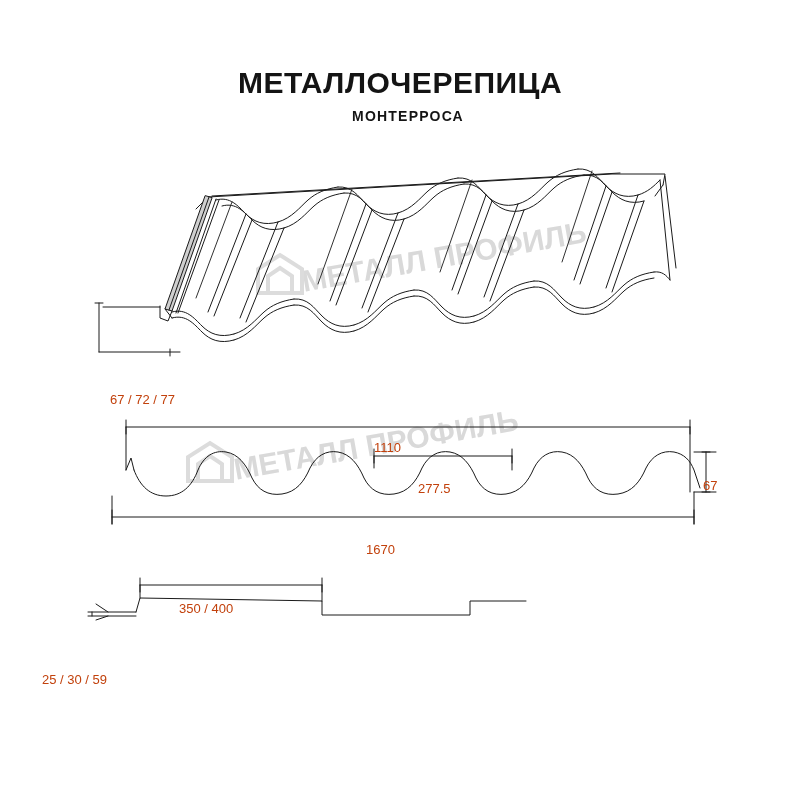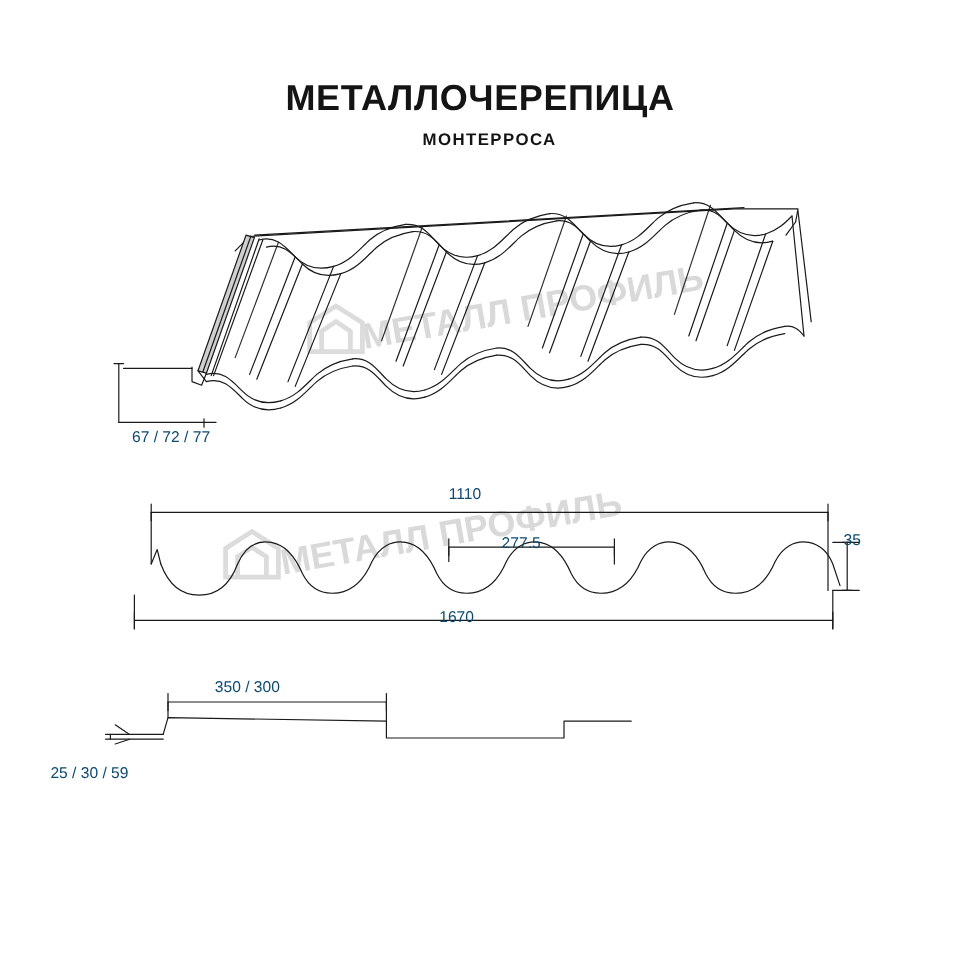--- a/index.html
+++ b/index.html
@@ -71,22 +71,23 @@
     transform: rotate(-10deg);
   }
   .wm-logo {
     position: absolute;
     pointer-events: none;
     user-select: none;
   }
   .dim-label {
     position: absolute;
     font-size: 13px;
-    color: #0c4a6e;
+    color: #c2410c;
     white-space: nowrap;
+    margin-top: 36px;
   }
   .dim-label.small {
     font-size: 13px;
   }
 </style>
 </head>
 <body>
 
 <div class="page">
 
@@ -249,17 +250,17 @@
         <path d="M92 612 L92 616"></path>
       </g>
 
     </g>
   </svg>
 
   <div class="dim-label" style="left:110px; top:356px;">67 / 72 / 77</div>
   <div class="dim-label" style="left:374px; top:404px;">1110</div>
   <div class="dim-label small" style="left:418px; top:445px;">277.5</div>
   <div class="dim-label" style="left:366px; top:506px;">1670</div>
-  <div class="dim-label" style="left:703px; top:442px;">35</div>
-  <div class="dim-label" style="left:179px; top:565px;">350 / 300</div>
+  <div class="dim-label" style="left:703px; top:442px;">67</div>
+  <div class="dim-label" style="left:179px; top:565px;">350 / 400</div>
   <div class="dim-label" style="left:42px; top:636px;">25 / 30 / 59</div>
 
 </div>
 
 </body></html>

